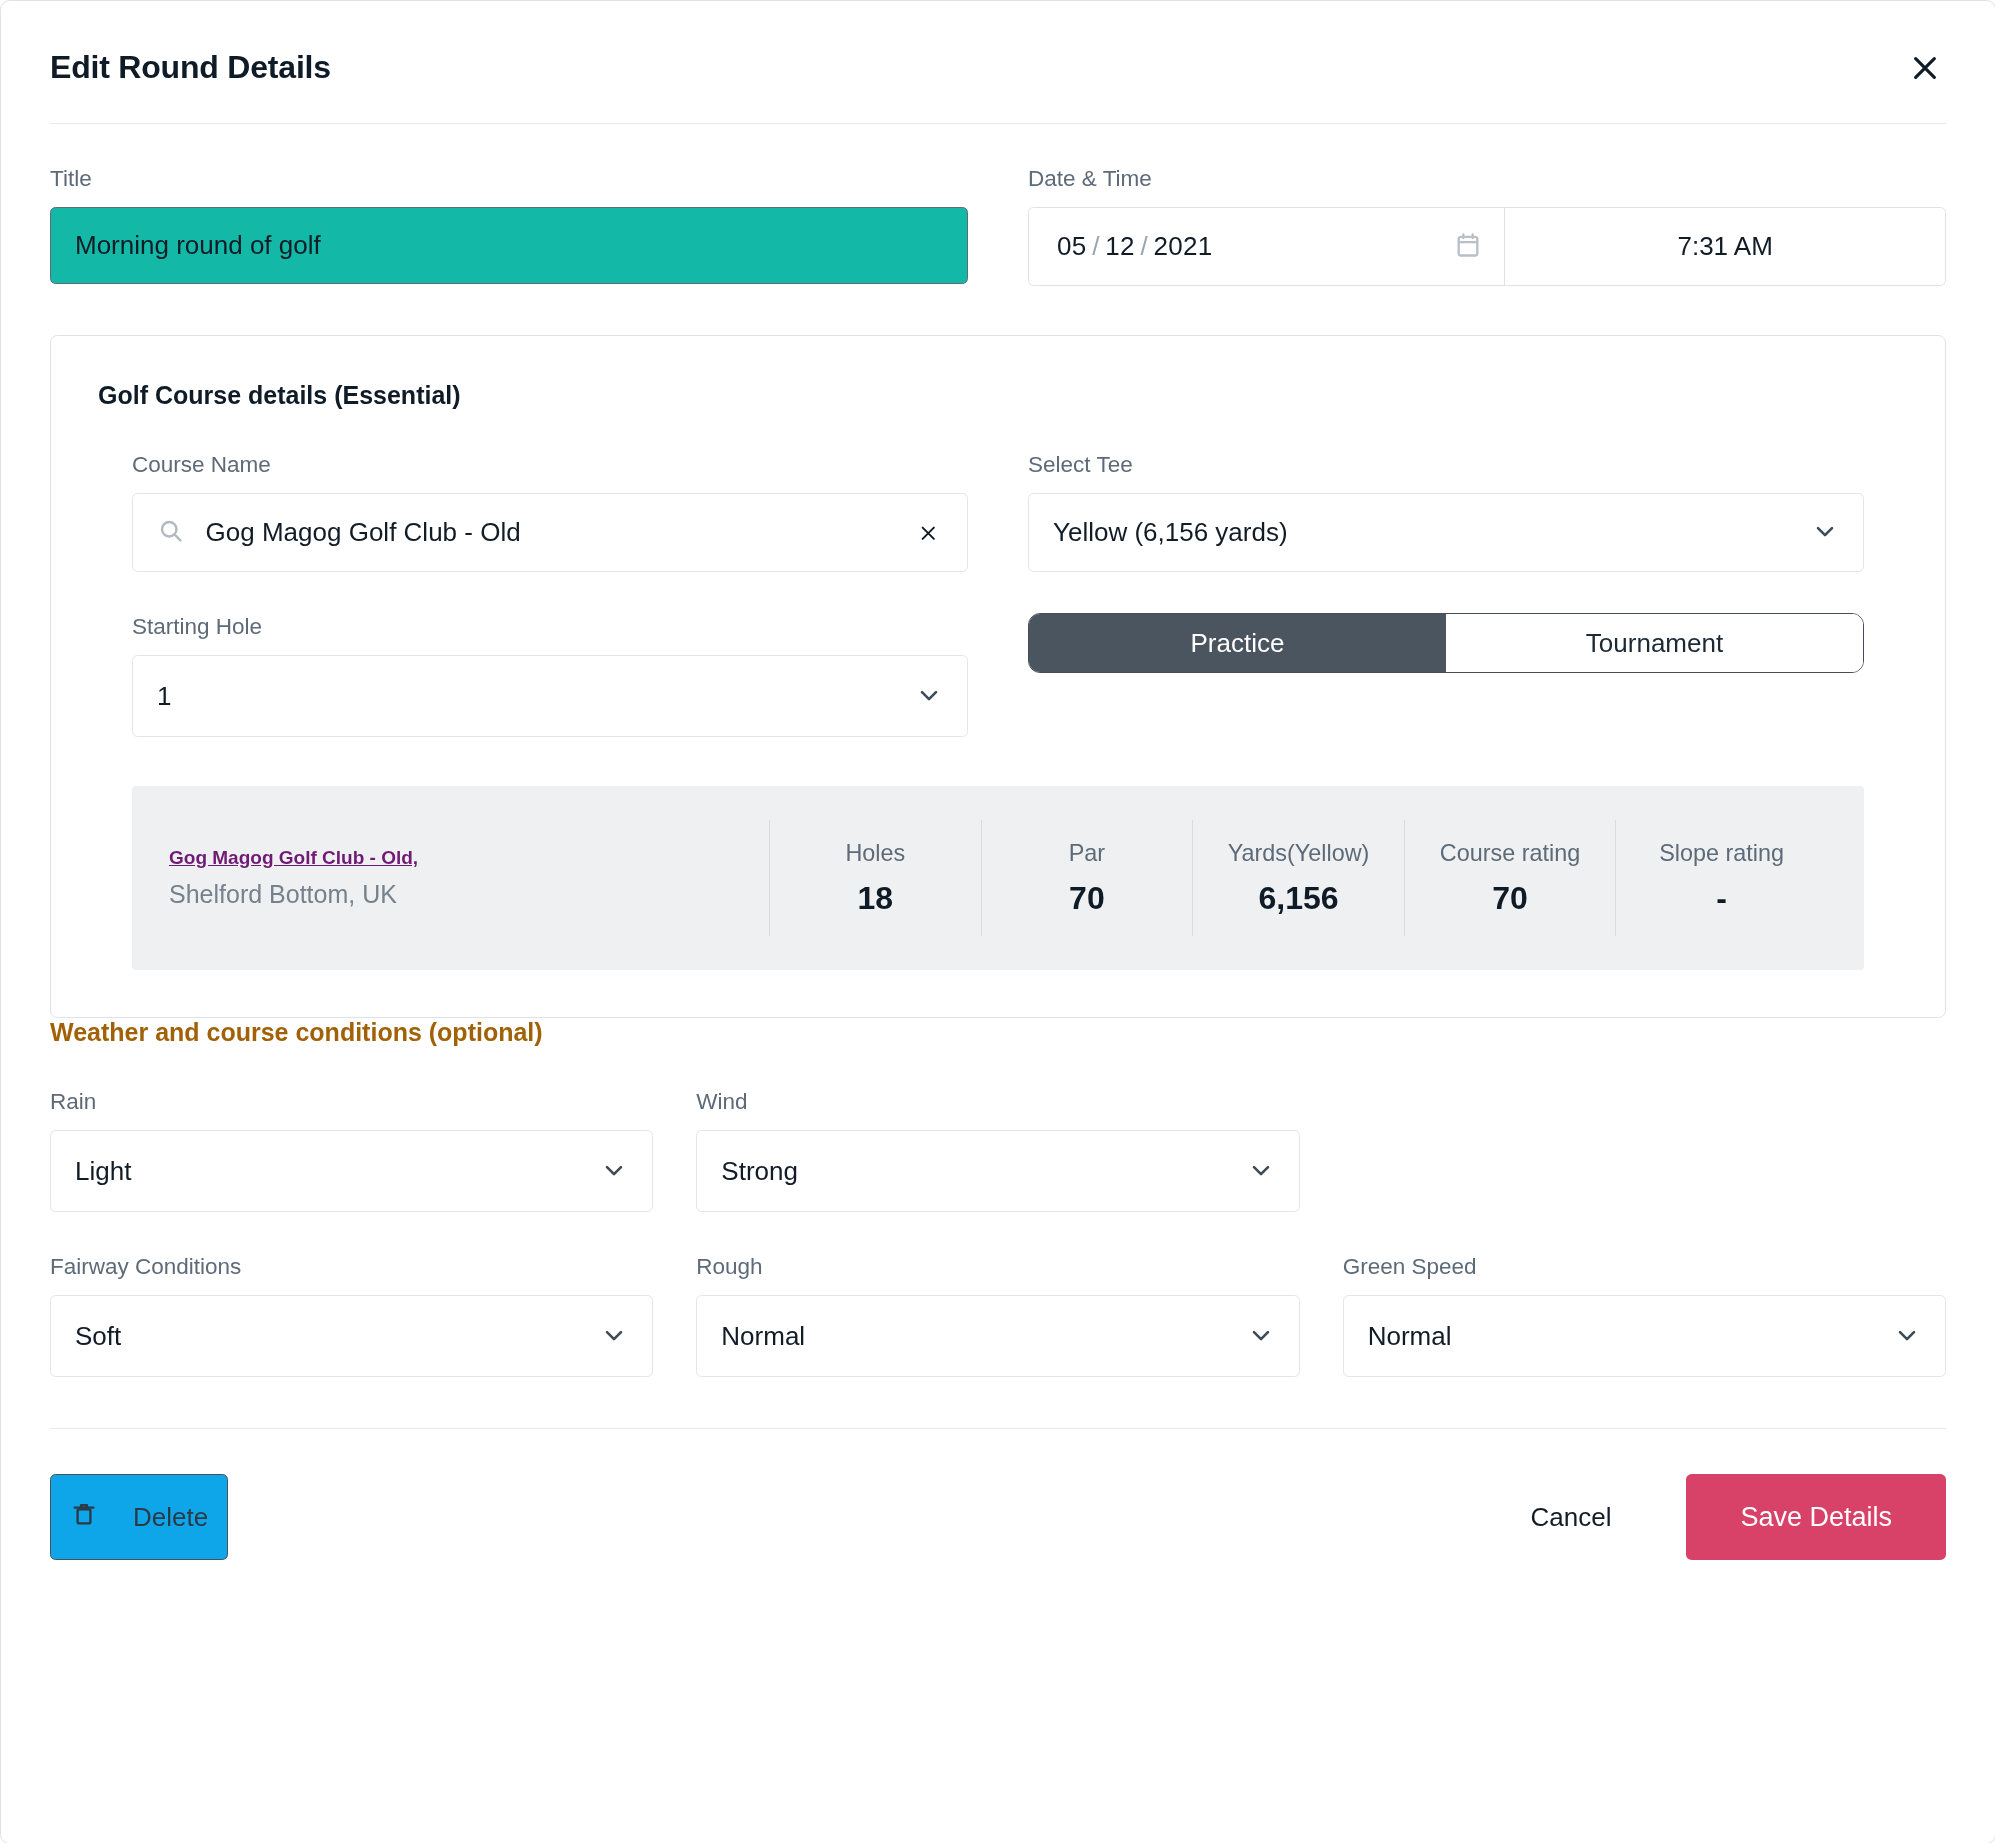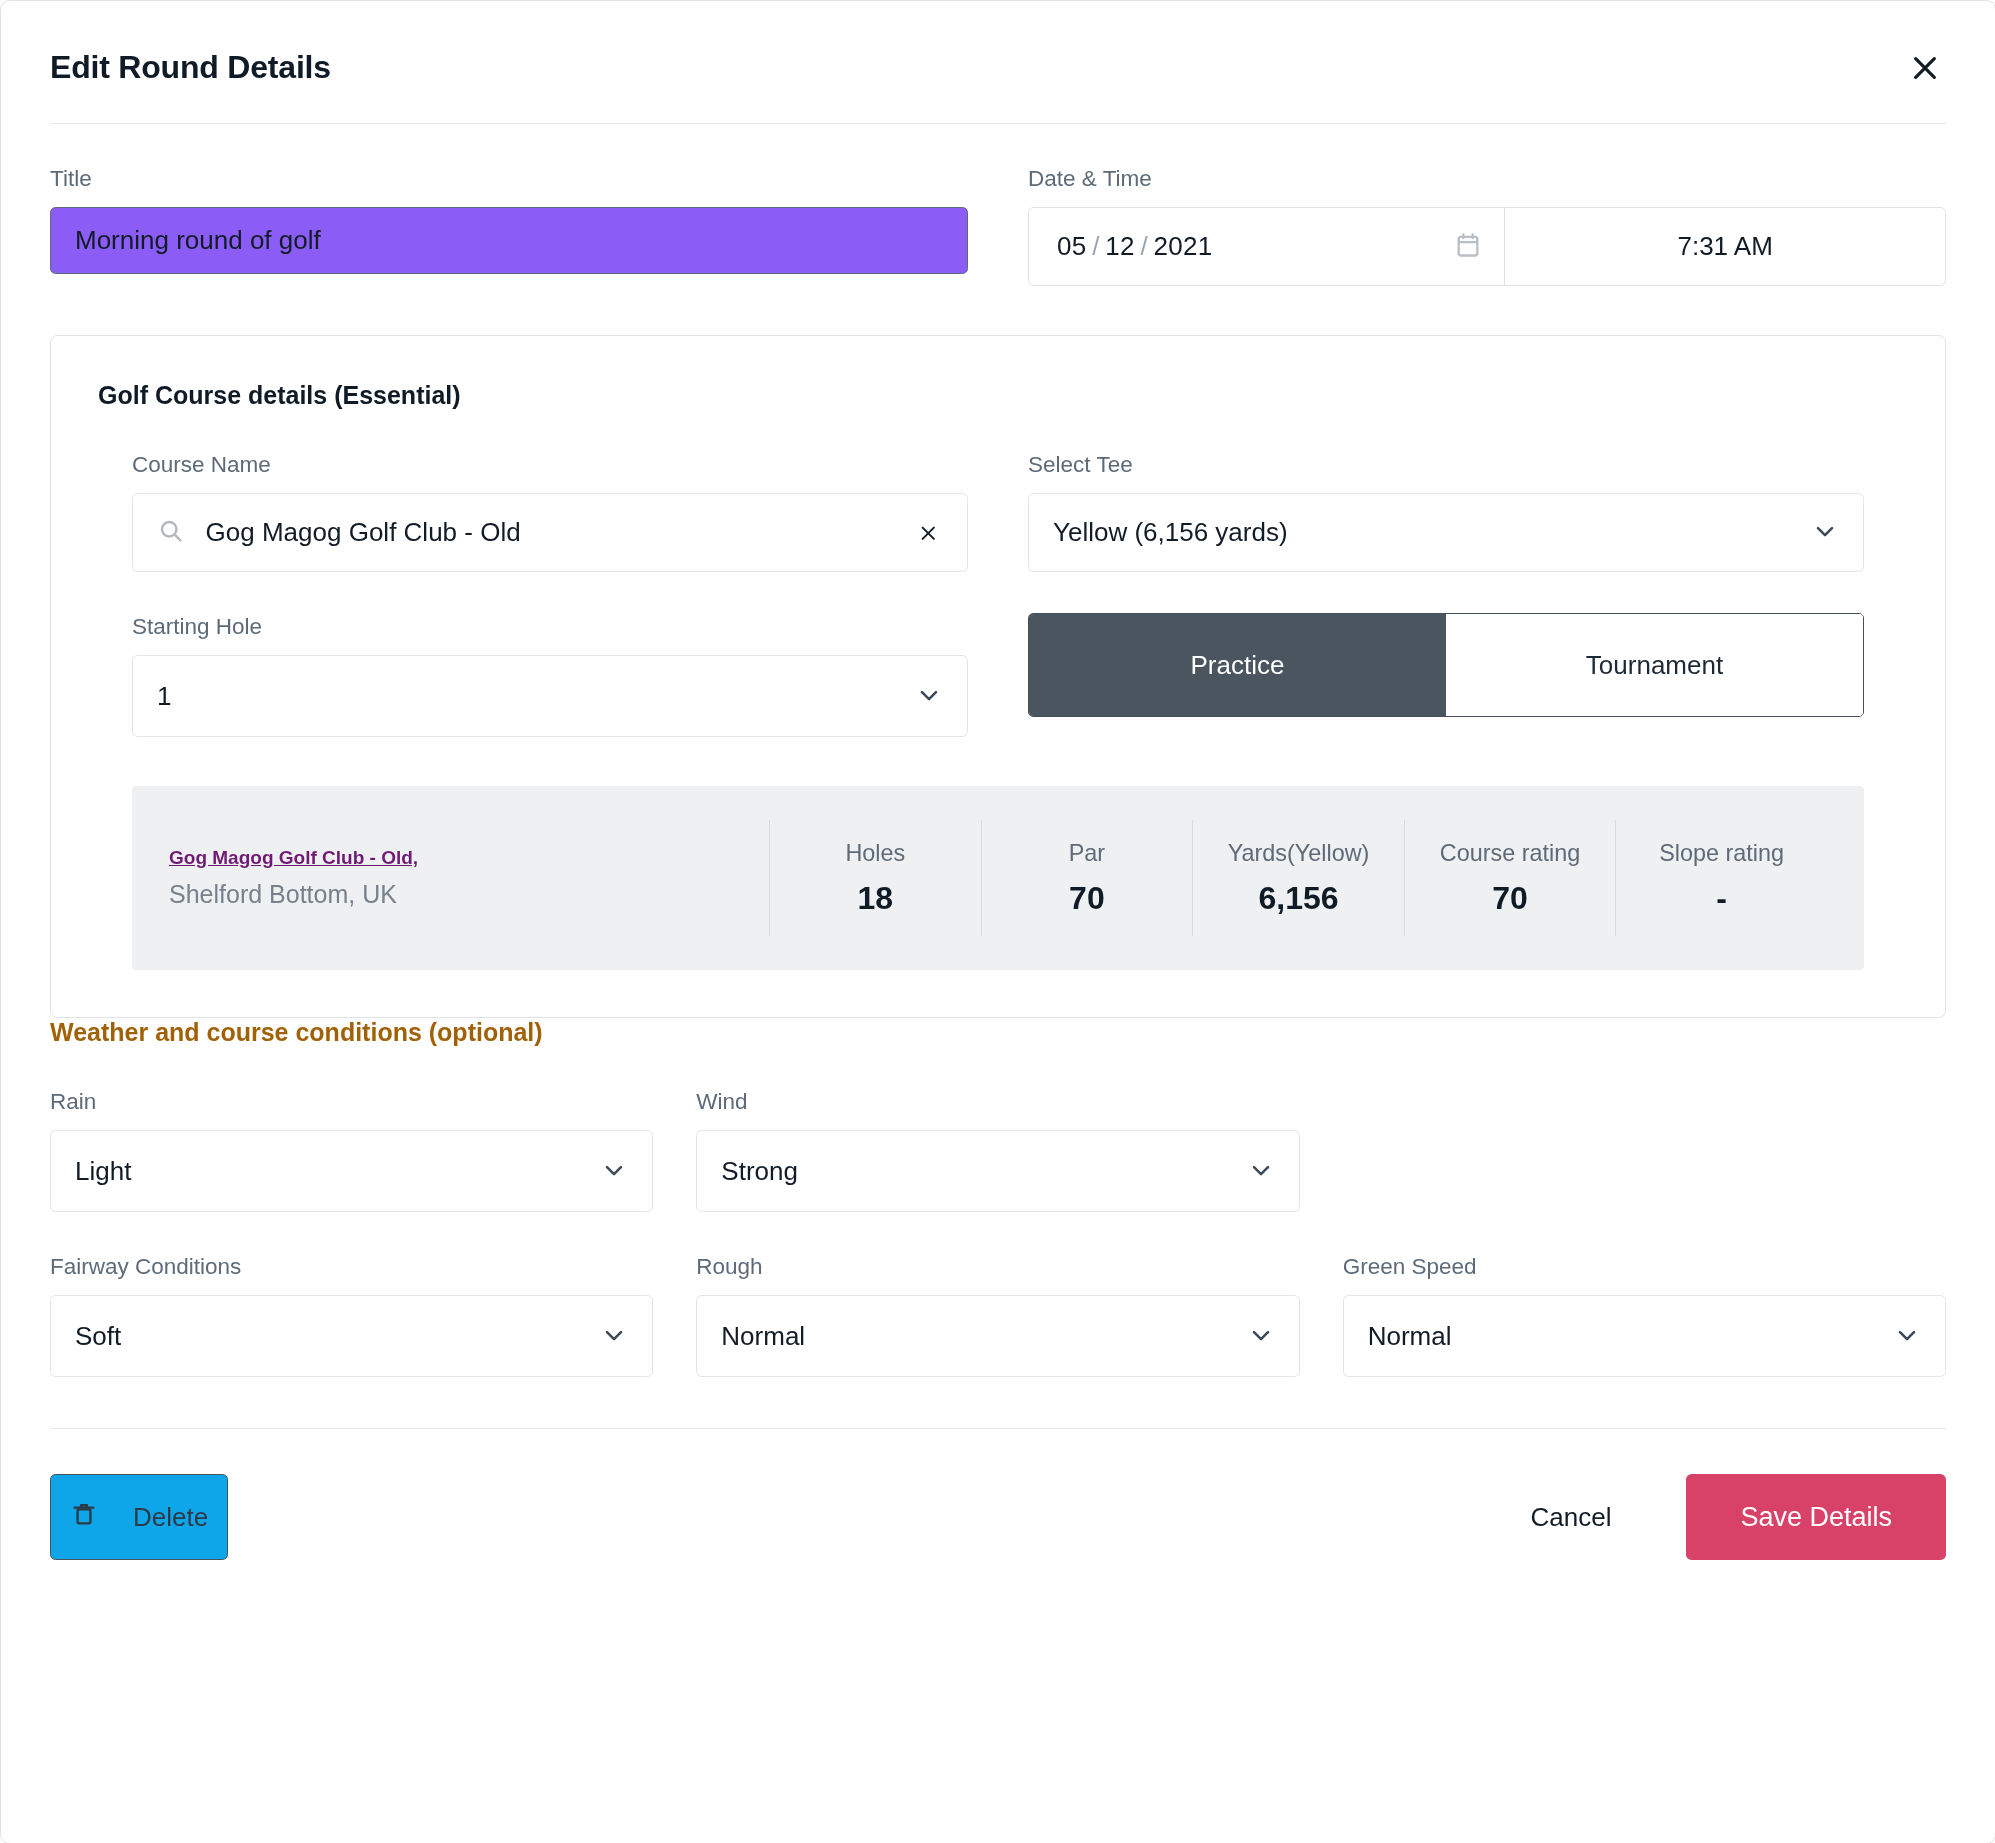--- a/index.html
+++ b/index.html
@@ -52,28 +52,28 @@
 
   
   .field-label {
     font-size: 22.5px;
     color: #5d6a78;
     margin-bottom: 15px;
     line-height: 1.2;
   }
   .text-input {
     width: 100%;
-    height: 67px;
+    height: 77px;
     border: 1.9px solid #5c6b7a;
     border-radius: 5.6px;
     padding: 0 24px;
     font-size: 26px;
     color: #111c27;
     font-family: "Liberation Sans", sans-serif;
-    background: #8b5cf6;
+    background: #14b8a6;
     outline: none;
   }
 
   .row-2 {
     display: flex;
     gap: 60px;
     margin-top: 41px;
   }
   .col { flex: 1 1 0; min-width: 0; }
 
@@ -174,23 +174,23 @@
     color: #111c27;
     white-space: nowrap;
     overflow: hidden;
   }
   .chev { flex: 0 0 auto; }
 
   
   .segmented {
     display: flex;
     width: 100%;
-    height: 104px;
+    height: 60px;
     border: 1.9px solid #434e59;
-    border-radius: 5px;
+    border-radius: 12px;
     overflow: hidden;
   }
   .seg {
     flex: 1 1 50%;
     display: flex;
     align-items: center;
     justify-content: center;
     font-size: 26px;
     cursor: pointer;
     background: #fff;

